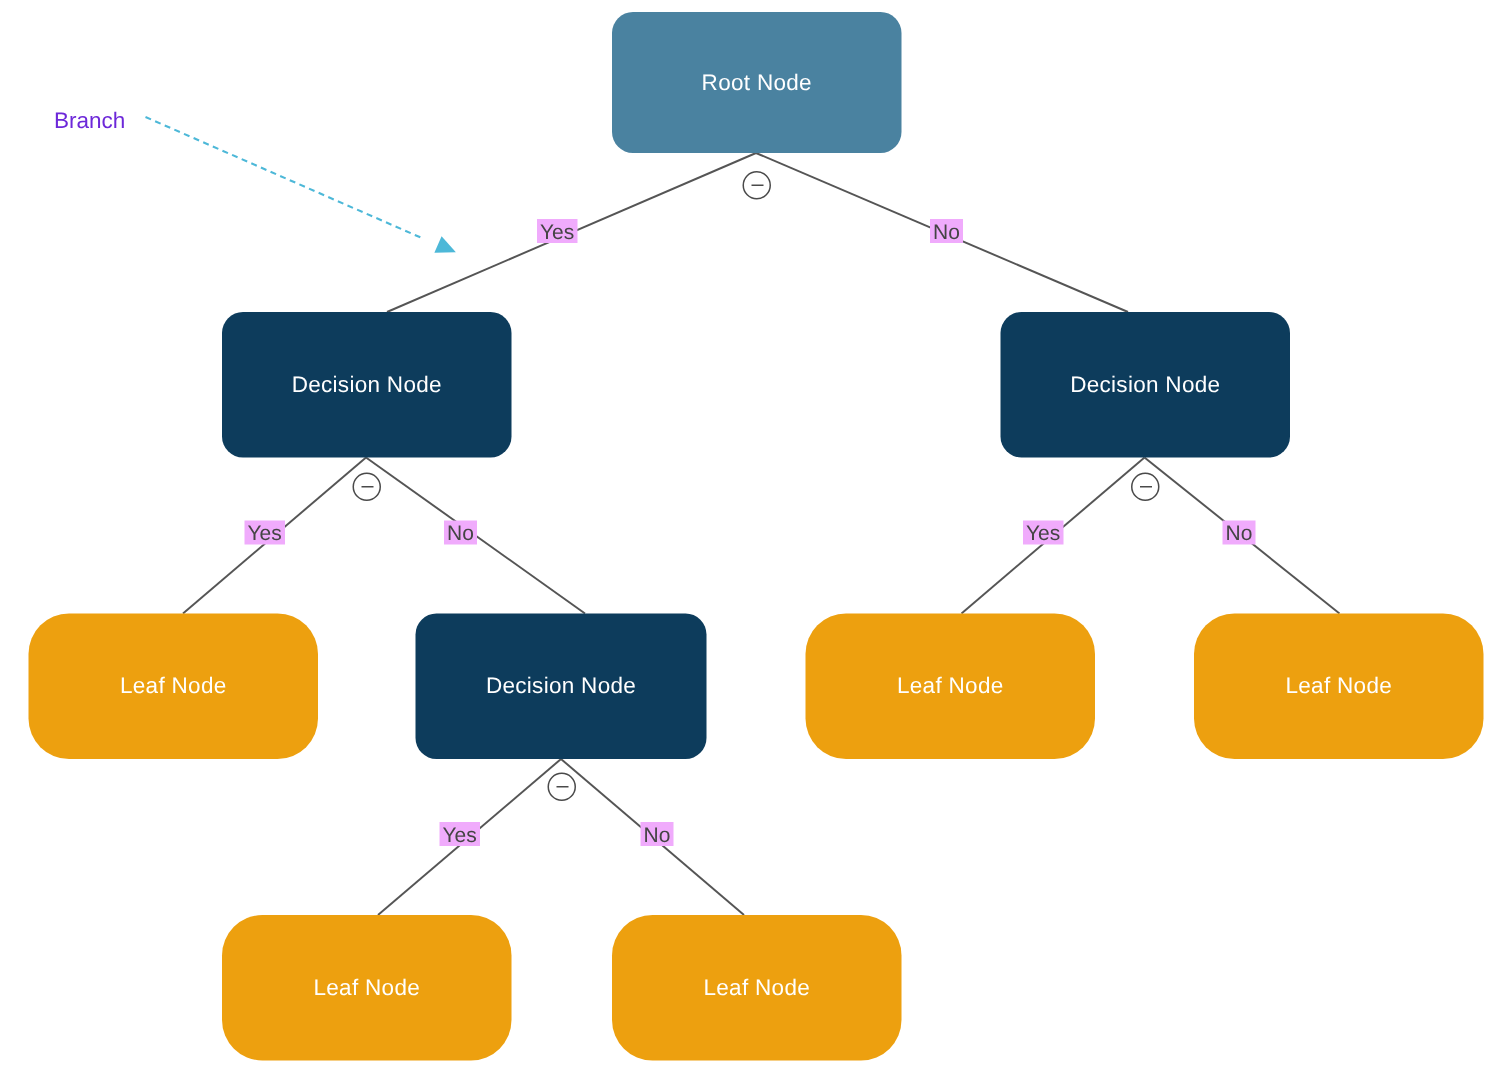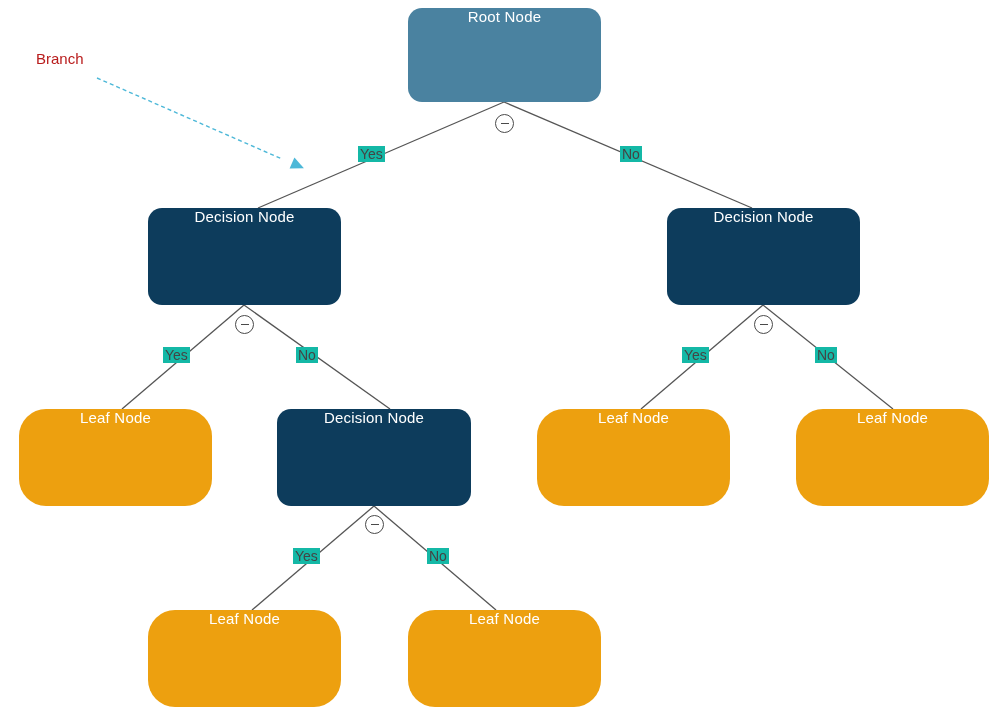--- a/index.html
+++ b/index.html
@@ -23,39 +23,39 @@
     top: 0;
     width: 1000px;
     height: 718px;
     pointer-events: none;
   }
   .node {
     position: absolute;
     box-sizing: border-box;
     border-radius: 14px;
     display: flex;
-    align-items: flex-start;
+    align-items: center;
     justify-content: center;
     color: #ffffff;
     font-size: 15px;
     letter-spacing: 0.2px;
     text-align: center;
     user-select: none;
   }
   .node-root    { background: #4a82a0; }
   .node-decision{ background: #0d3c5c; }
   .node-leaf    { background: #eda00f; border-radius: 27px; }
 
   .edge-label {
     position: absolute;
     font-size: 14px;
     color: #444444;
     white-space: nowrap;
     user-select: none;
-    background: #14b8a6;
+    background: #f0abfc;
     padding: 0 2px;
   }
   .toggle {
     position: absolute;
     width: 17px;
     height: 17px;
     border-radius: 50%;
     border: 1px solid #4a4a4a;
     background: #ffffff;
     display: flex;
@@ -145,15 +145,15 @@
         <i></i>
       </div>
       <div class="toggle" style="left: 754px; top: 315px;">
         <i></i>
       </div>
       <div class="toggle" style="left: 365px; top: 515px;">
         <i></i>
       </div>
     </div>
 
-  <div class="annotation-label" id="branch-label" style="left: 36px; top: 50px; color: #b91c1c;">Branch</div>
+  <div class="annotation-label" id="branch-label" style="left: 36px; top: 72px; color: #6d28d9;">Branch</div>
 
 </div>
 
 </body></html>

